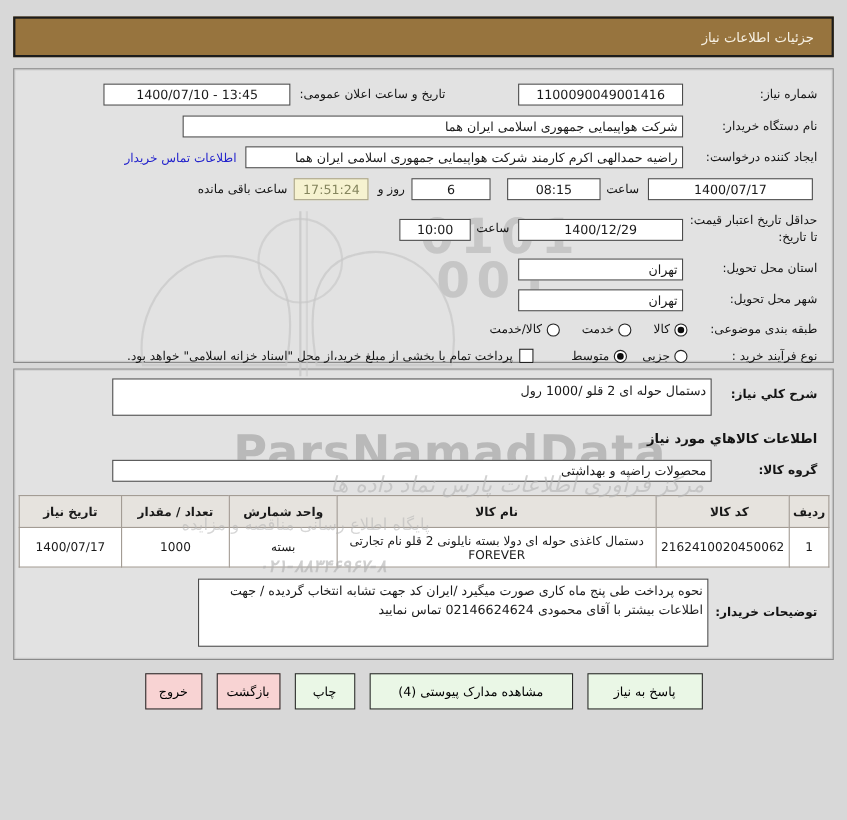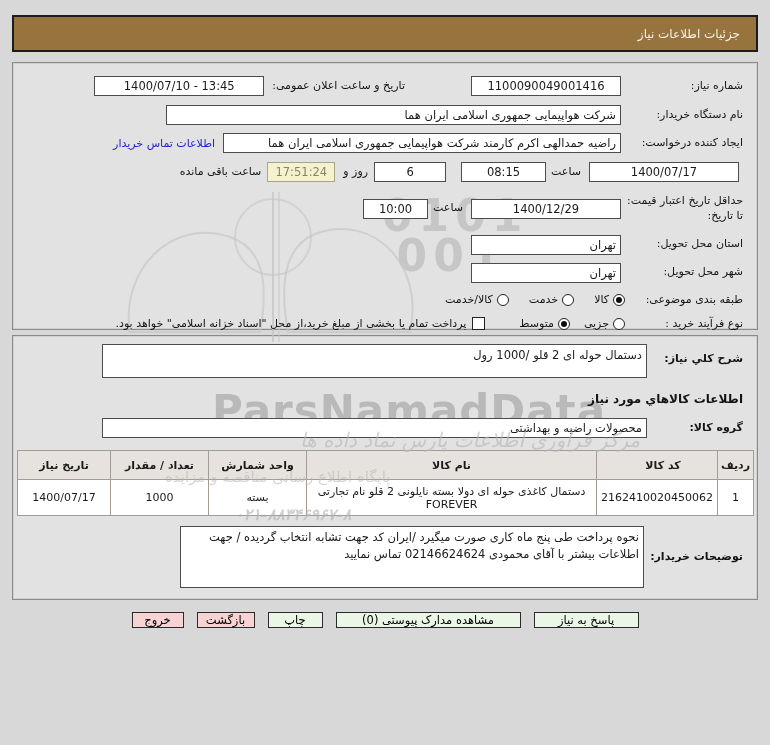--- a/index.html
+++ b/index.html
@@ -55,21 +55,21 @@
   table.goods th { background: #e6e3de; font-weight: bold; height: 29px; }
   table.goods td { background: #ffffff; height: 36px; padding: 2px 4px; }
   .col-row { width: 36px; } .col-code { width: 110px; padding-left: 12px; } .col-name { width: 290px; }
   .col-unit { width: 98px; } .col-qty { width: 98px; } .col-date { width: 93px; }
   
   .btnrow {
     position: absolute; top: 612px; right: 12px; left: 12px;
     display: flex; justify-content: center; gap: 13px; z-index: 2;
   }
   .btn {
-    height: 16px; border: 1px solid #2a2a2a; font-size: 11.5px;
+    height: 33px; border: 1px solid #2a2a2a; font-size: 11.5px;
     display: flex; align-items: center; justify-content: center;
     font-family: "DejaVu Sans", sans-serif; cursor: pointer; padding: 0 10px;
   }
   .btn.green { background: #eaf7e6; }
   .btn.pink  { background: #f8d3d3; }
   
   .wm { position: absolute; pointer-events: none; color: #c3c3c3; }
   #wm-book   { left: 110px; top: 182px; z-index: 1; }
   #wm-digits { left: 382px; top: 196px; z-index: 1; font-weight: bold; font-size: 44px; line-height: 0.92; letter-spacing: 6px; color: #c6c6c6; }
   #wm-brand  { left: 212px; top: 386px; z-index: 1; font-weight: bold; font-size: 42px; color: #b9b9b9; letter-spacing: 1px; }
@@ -212,17 +212,17 @@
 
   <div class="row" style="margin-top:10px;align-items:flex-start;">
     <span class="lbl b" style="width:95px;flex:none;margin-top:24px;">توضیحات خریدار:</span>
     <div class="box" style="width:464px;height:62px;margin-right:4px;line-height:1.45;padding-top:2px;white-space:normal;">نحوه پرداخت طی پنج ماه کاری صورت میگیرد /ایران کد جهت تشابه انتخاب گردیده / جهت اطلاعات بیشتر با آقای محمودی 02146624624 تماس نمایید</div>
   </div>
 
 </div>
 
 <div class="btnrow">
   <button class="btn green" style="width:105px;">پاسخ به نیاز</button>
-  <button class="btn green" style="width:185px;">مشاهده مدارک پیوستی (0)</button>
+  <button class="btn green" style="width:185px;">مشاهده مدارک پیوستی (4)</button>
   <button class="btn green" style="width:55px;">چاپ</button>
   <button class="btn pink" style="width:58px;">بازگشت</button>
   <button class="btn pink" style="width:52px;">خروج</button>
 </div>
 
 </body></html>

